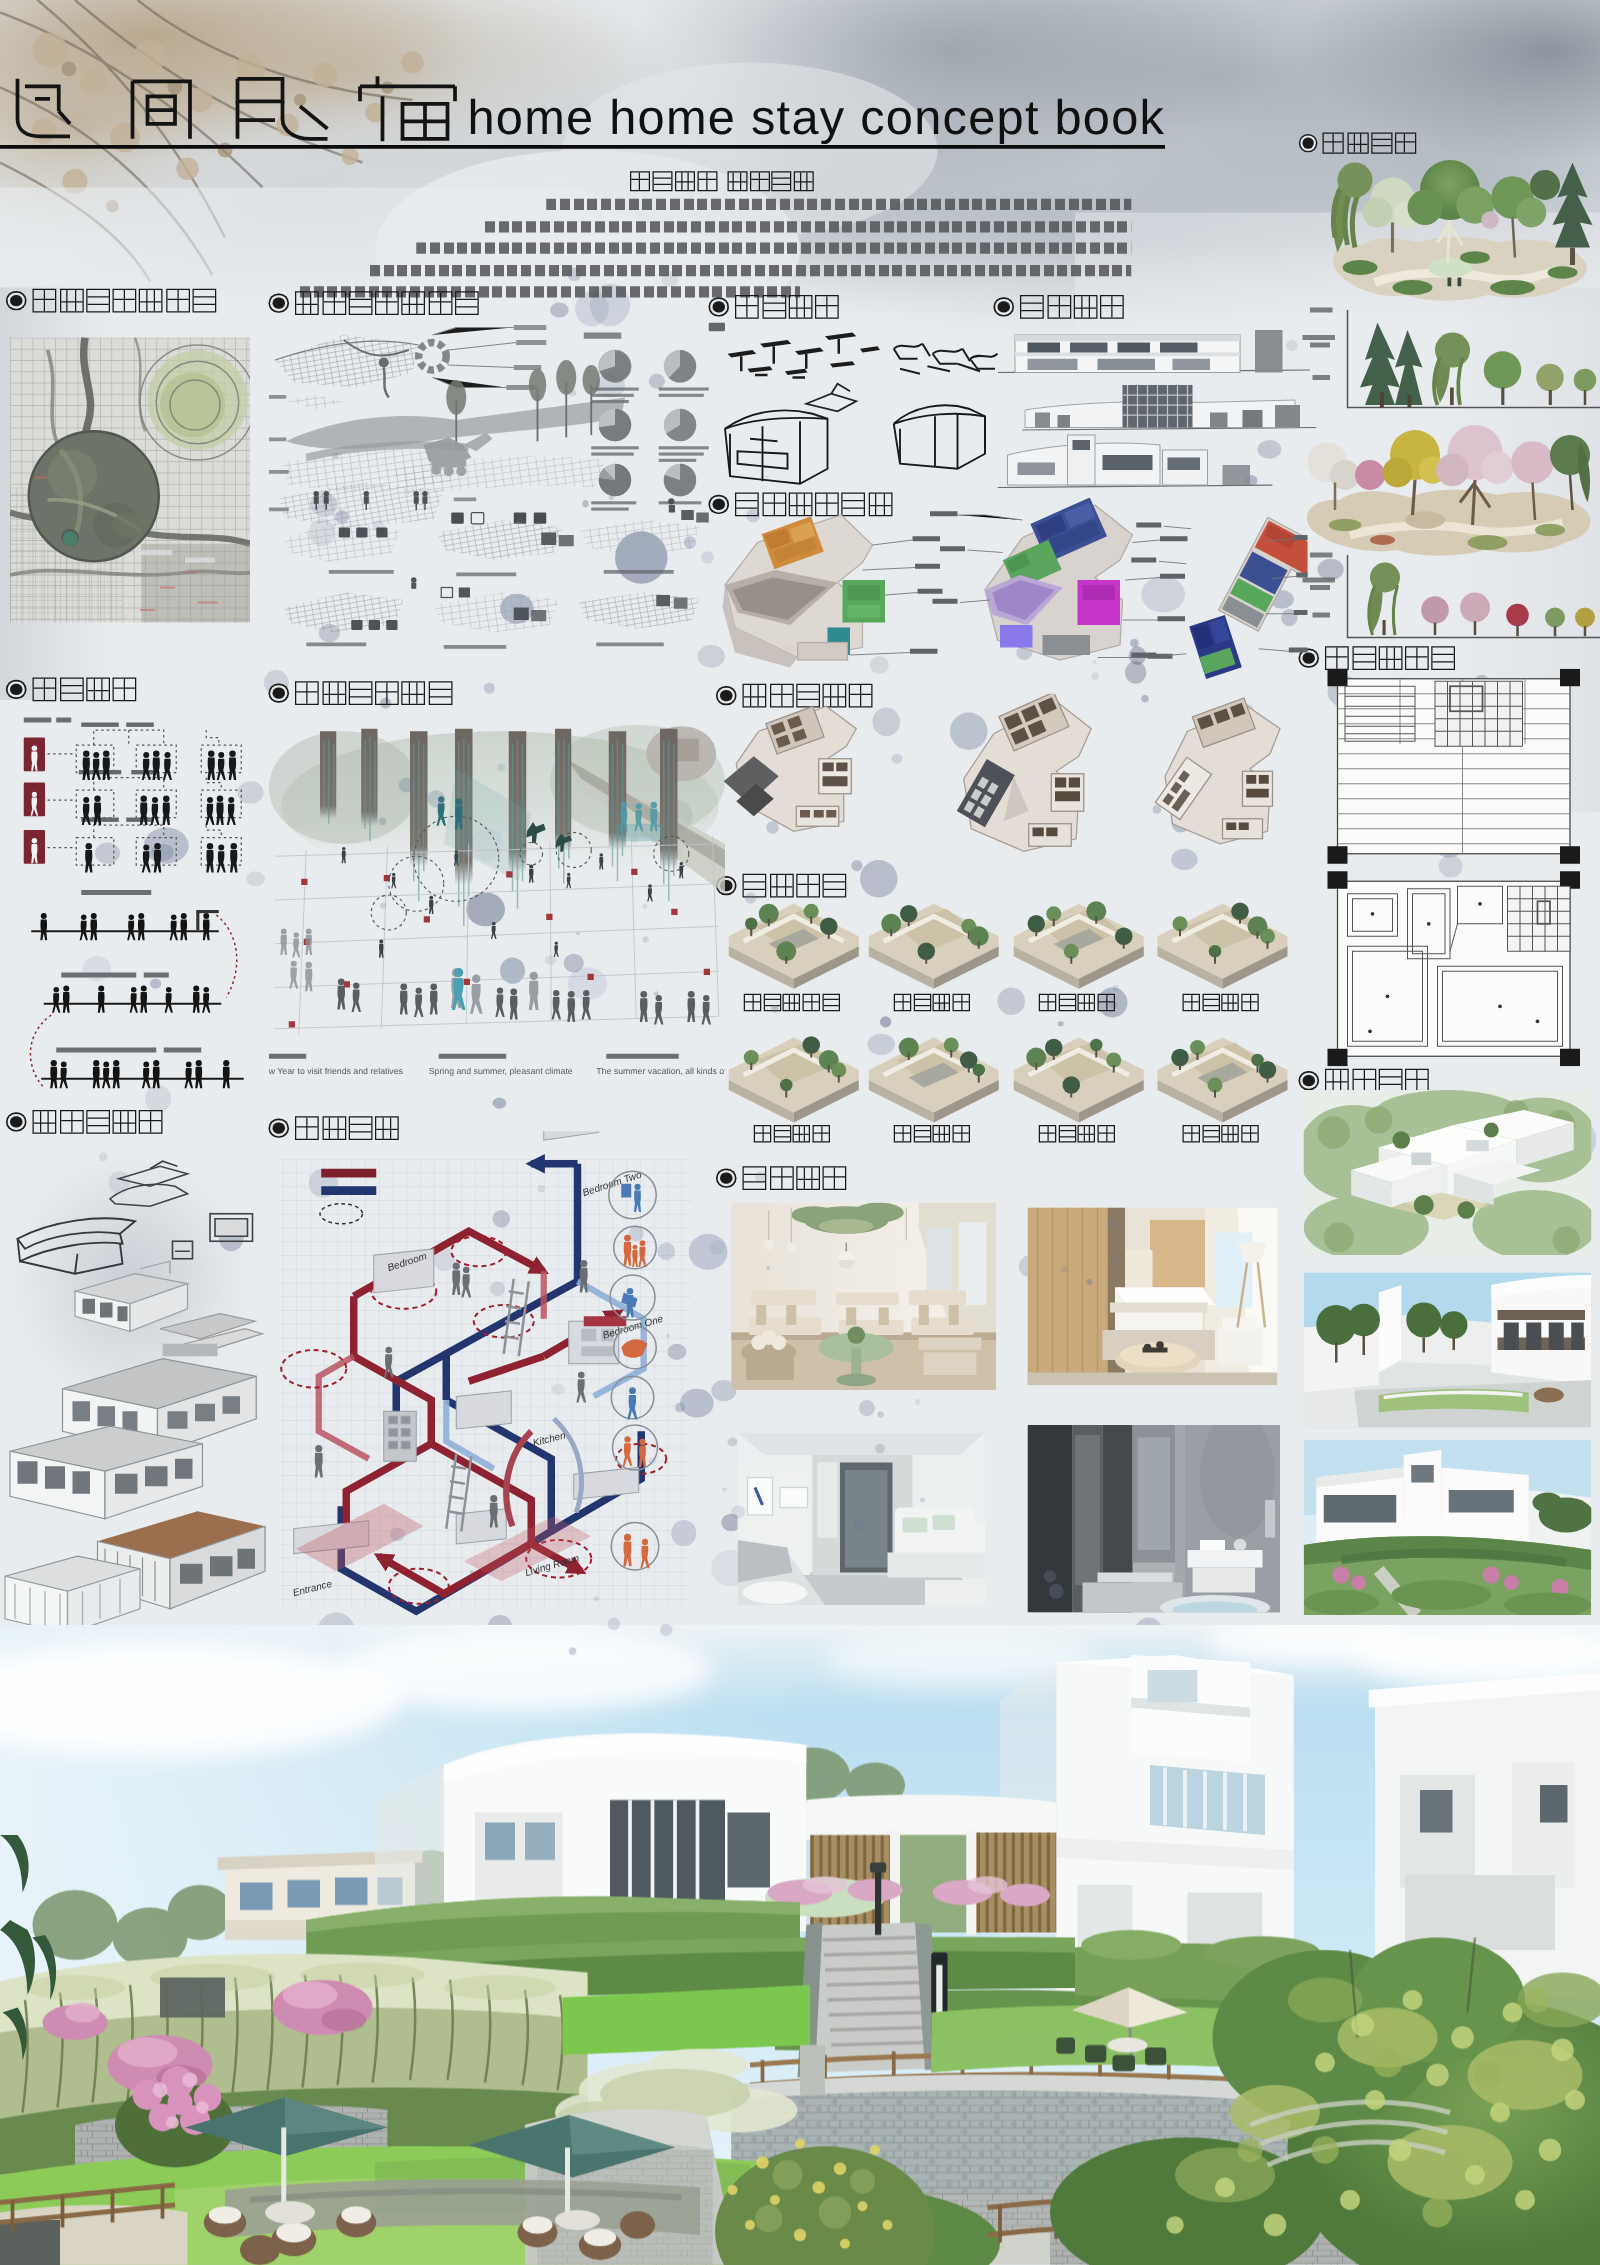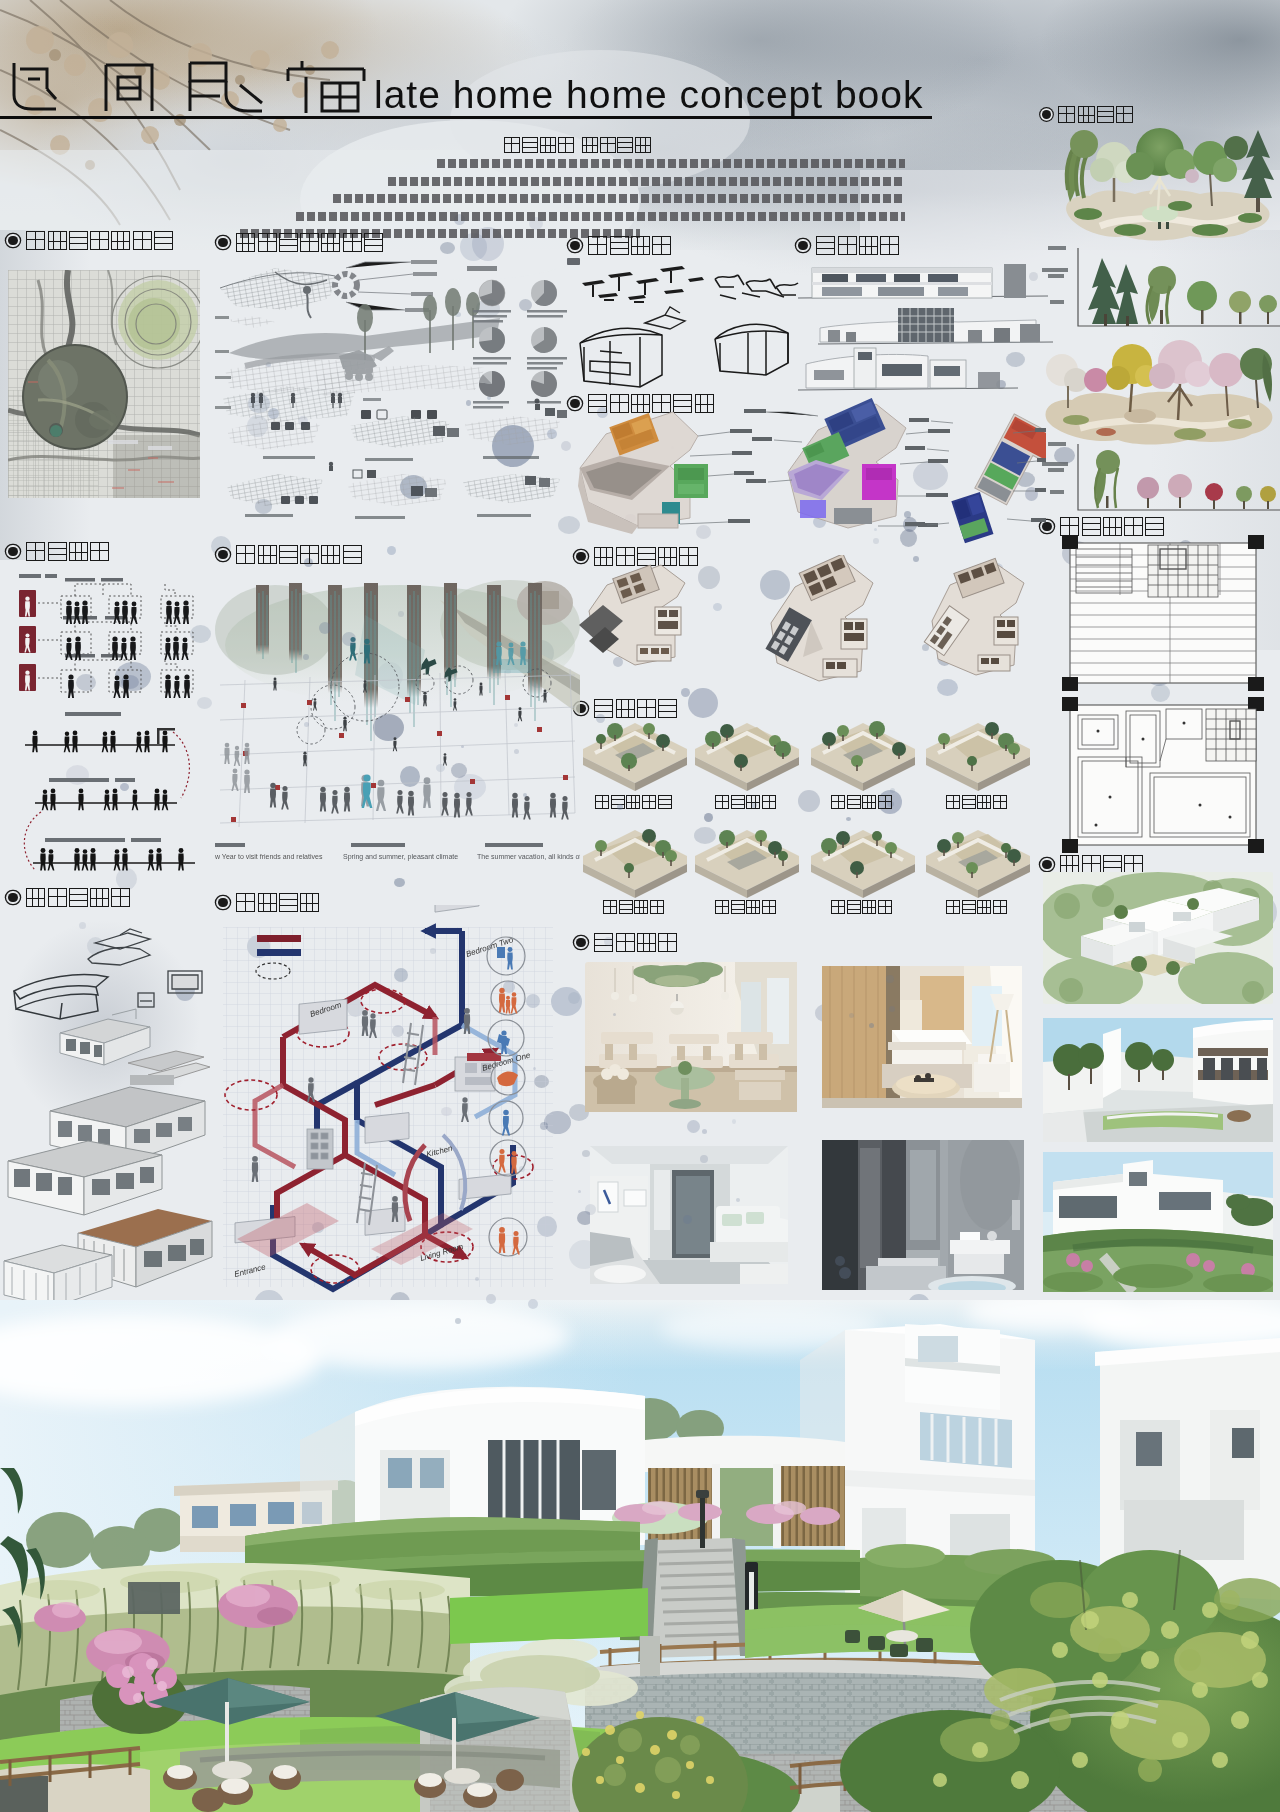--- a/index.html
+++ b/index.html
@@ -252,21 +252,21 @@
           <path d="M288,14 L364,14"></path>
 <path d="M288,14 L288,26"></path>
           <path d="M364,14 L364,26"></path>
 <path d="M306,22 L306,58"></path>
           <path d="M322,28 L358,28 L358,56 L322,56 Z"></path>
 <path d="M322,42 L358,42"></path>
           <path d="M340,28 L340,56"></path>
 </g>
       </svg>
     </div>
-<div class="abs" style="left:374px;top:73px;font-size:39px;letter-spacing:1px;color:#101010">late home home concept book</div>
+<div class="abs" style="left:374px;top:73px;font-size:39px;letter-spacing:1px;color:#101010">home home stay concept book</div>
 <div class="abs" style="left:0;top:116px;width:932px;height:3px;background:#0c0c0c"></div>
 
 <div class="abs" style="left:504px;top:137px;font-size:16px"><span class="hz"></span><span class="hz alt"></span><span class="hz alt2"></span><span class="hz"></span><span style="display:inline-block;width:6px"></span><span class="hz alt2"></span><span class="hz"></span><span class="hz alt"></span><span class="hz alt2"></span></div>
 <div class="tln" style="left:437px;top:159px;width:468px"></div>
 <div class="tln" style="left:388px;top:177px;width:517px"></div>
 <div class="tln" style="left:333px;top:194px;width:572px"></div>
 <div class="tln" style="left:296px;top:212px;width:609px"></div>
 <div class="tln" style="left:240px;top:229px;width:400px"></div>
 
 <div class="hd" style="left:8px;top:231px;font-size:19px">

